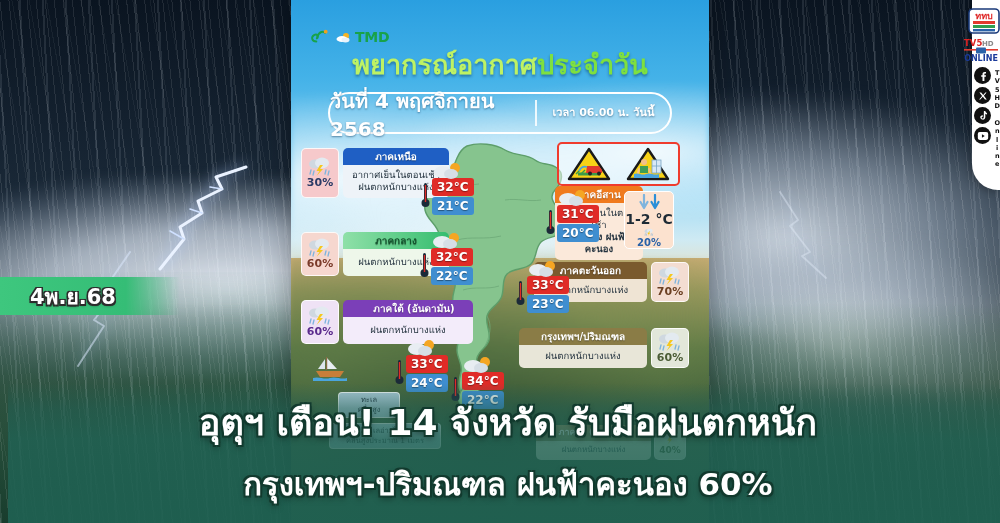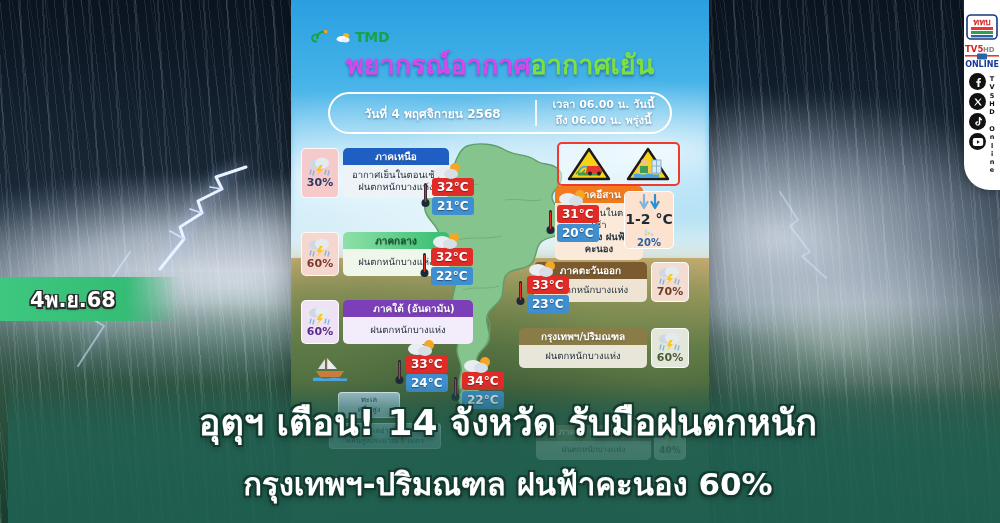--- a/index.html
+++ b/index.html
@@ -94,33 +94,33 @@
   .tmd-word { display:flex; align-items:center; gap:4px; }
   .tmd-sun { width:15px; height:11px; position:relative; }
   .tmd-txt { font-size:14px; font-weight:bold; color:#18a24a; letter-spacing:-.3px; }
 
   
   #poster-title {
     position:absolute; left:0; top:50px; width:100%; text-align:center;
     font-size:27px; font-weight:bold; line-height:1.1;
     text-shadow:0 2px 3px rgba(0,40,80,.45);
   }
-  .t-white { color:#d946ef; }
+  .t-white { color:#bef264; }
   .t-green { color:#7ee03f; }
 
   
   #date-pill {
     position:absolute; left:37px; top:92px; width:344px; height:42px;
     border:2px solid #ffffff; border-radius:21px;
     display:flex; align-items:center;
     background:rgba(255,255,255,.07);
   }
   #date-main {
-    flex:0 0 205px; text-align:center; color:#ffffff;
-    font-size:12px; font-weight:bold; text-shadow:0 1px 2px rgba(0,50,90,.5);
+    flex:0 0 205px; color:#ffffff;
+    font-size:20px; font-weight:bold; text-shadow:0 1px 2px rgba(0,50,90,.5);
   }
   #date-div { width:2px; height:26px; background:rgba(255,255,255,.85); }
   #date-time { flex:1; text-align:center; color:#ffffff; font-size:11px; font-weight:bold; line-height:1.45; text-shadow:0 1px 2px rgba(0,50,90,.5); }
 
   
   #thai-map { position:absolute; left:118px; top:140px; width:190px; height:270px; }
   #thai-map svg { display:block; width:100%; height:100%; }
 
   
   .rcard { position:absolute; display:flex; align-items:stretch; }
@@ -182,21 +182,21 @@
     border:1px solid rgba(255,255,255,.9); border-radius:4px;
     text-align:center; color:#1d2c3a; padding:2px 5px;
     font-size:7.5px; line-height:1.3;
   }
 
   
   #boat { position:absolute; left:22px; top:355px; width:34px; height:26px; }
 
   
   #green-band {
-    position:absolute; left:0; top:277px; width:180px; height:44px;
+    position:absolute; left:0; top:277px; width:180px; height:38px;
     background:linear-gradient(90deg,#3ec77e 0%,#35bd76 70%,rgba(53,189,118,0) 100%);
     display:flex; align-items:center;
   }
   #green-band .lbl {
     padding-left:30px; color:#ffffff; font-size:21px; font-weight:bold;
     text-shadow:-1.5px -1.5px 0 #2c2c2c, 1.5px -1.5px 0 #2c2c2c, -1.5px 1.5px 0 #2c2c2c, 1.5px 1.5px 0 #2c2c2c, 0 2px 3px rgba(0,0,0,.4);
   }
 
   #headline-wrap {
     position:absolute; left:8px; bottom:0; width:1000px; height:140px;
@@ -209,25 +209,25 @@
     text-shadow:-2px -2px 0 #123a2e, 2px -2px 0 #123a2e, -2px 2px 0 #123a2e, 2px 2px 0 #123a2e, 0 3px 6px rgba(0,0,0,.5);
     margin-bottom:8px;
   }
   #headline2 {
     font-size:31px; font-weight:bold; color:#ffffff; white-space:nowrap;
     text-shadow:-2px -2px 0 #123a2e, 2px -2px 0 #123a2e, -2px 2px 0 #123a2e, 2px 2px 0 #123a2e, 0 3px 6px rgba(0,0,0,.5);
   }
 
   
   #social {
-    position:absolute; right:0; top:0; width:36px; height:190px;
+    position:absolute; right:0; top:0; width:28px; height:190px;
     background:#ffffff;
     border-radius:0 0 0 26px;
     box-shadow:-2px 2px 8px rgba(0,0,0,.25);
-    display:flex; flex-direction:column; align-items:center; padding-top:14px;
+    display:flex; flex-direction:column; align-items:flex-end; padding-top:8px;
   }
   #ch-logo { width:32px; height:26px; }
   #tv5-logo { width:38px; height:26px; margin-top:3px; }
   #social-row { display:flex; gap:3px; margin-top:4px; }
   #social-icons { display:flex; flex-direction:column; gap:3px; }
   .sico { width:17px; height:17px; border-radius:50%; background:#111; position:relative; }
   .sico svg { position:absolute; left:50%; top:50%; transform:translate(-50%,-50%); }
   #social-vtext {
     display:flex; flex-direction:column; align-items:center;
     font-size:6.5px; font-weight:bold; color:#111; line-height:1.28; padding-top:2px;
@@ -280,29 +280,28 @@
       <svg class="tmd-sun" viewBox="0 0 15 11">
         <circle cx="10" cy="4" r="3" fill="#f5b324"></circle>
         <ellipse cx="6" cy="7" rx="5.5" ry="3" fill="#ffffff"></ellipse>
         <ellipse cx="9.5" cy="8" rx="4" ry="2.4" fill="#e9f3fb"></ellipse>
       </svg>
       <span class="tmd-txt">TMD</span>
     </div>
   </div>
 
   <div id="poster-title">
-    <span class="t-white">พยากรณ์อากาศ</span><span class="t-green">อากาศเยัน</span>
+    <span class="t-white">พยากรณ์อากาศ</span><span class="t-green">ประจำวัน</span>
   </div>
 
   <div id="date-pill">
     <div id="date-main">วันที่ 4 พฤศจิกายน 2568</div>
     <div id="date-div"></div>
     <div id="date-time">
       <div>เวลา 06.00 น.  วันนี้</div>
-      <div>ถึง 06.00 น. พรุ่งนี้</div>
     </div>
   </div>
 
   <div id="thai-map">
     <svg viewBox="0 0 190 270">
       <path d="M58 6 C70 2 86 4 96 10 C106 16 118 14 126 20 C134 26 140 22 148 28
                C156 34 152 44 146 50 C140 56 144 64 150 68 C158 74 162 82 156 90
                C150 98 138 96 132 102 C126 108 128 118 122 124 C116 130 104 128 98 134
                C92 140 96 150 92 158 C88 166 80 168 78 176 C76 184 82 192 80 200
                C78 208 70 210 68 218 C66 226 72 234 70 242 C68 252 60 258 54 254

